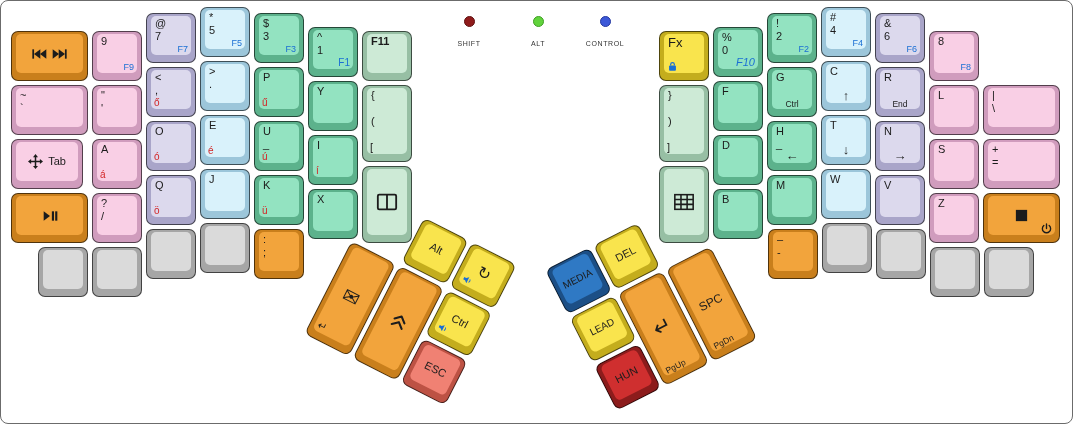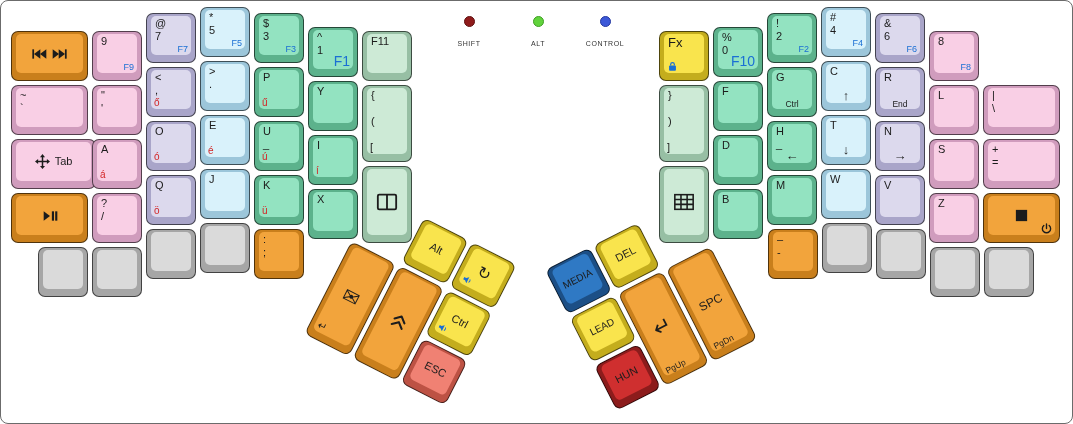--- a/index.html
+++ b/index.html
@@ -77,24 +77,24 @@
       <div class="face" style="background: rgb(147, 227, 193);">
         <span class="lg p-tl" style="font-size: 11px; color: rgb(28, 28, 28);">$</span>
         <span class="lg p-ml" style="font-size: 11px; color: rgb(28, 28, 28);">3</span>
         <span class="lg p-br" style="font-size: 9px; color: rgb(26, 111, 212);">F3</span>
       </div>
     </div>
     <div class="key" style="left: 307px; top: 26px; width: 50px; height: 50px; background: rgb(92, 178, 140);">
       <div class="face" style="background: rgb(147, 227, 193);">
         <span class="lg p-tl" style="font-size: 11px; color: rgb(28, 28, 28);">^</span>
         <span class="lg p-ml" style="font-size: 11px; color: rgb(28, 28, 28);">1</span>
-        <span class="lg p-br" style="font-size: 14px; color: rgb(26, 111, 212);">F1</span>
-      </div>
-    </div>
-    <div class="key" style="left: 361px; top: 30px; width: 50px; height: 50px; background: rgb(151, 191, 164);">
+        <span class="lg p-br" style="font-size: 10px; color: rgb(26, 111, 212);">F1</span>
+      </div>
+    </div>
+    <div class="key" style="left: 361px; top: 30px; width: 50px; height: 50px; background: rgb(151, 191, 164); font-weight: bold;">
       <div class="face" style="background: rgb(205, 234, 214);">
         <span class="lg p-tl" style="font-size: 11px; color: rgb(28, 28, 28);">F11</span>
       </div>
     </div>
     <div class="key" style="left: 10px; top: 84px; width: 77px; height: 50px; background: rgb(208, 156, 189);">
       <div class="face" style="background: rgb(249, 207, 229);">
         <span class="lg p-tl" style="font-size: 11px; color: rgb(28, 28, 28);">~</span>
         <span class="lg p-ml" style="font-size: 11px; color: rgb(28, 28, 28);">`</span>
       </div>
     </div>
@@ -128,21 +128,21 @@
         <span class="lg p-tl" style="font-size: 11px; color: rgb(28, 28, 28);">Y</span>
       </div>
     </div>
     <div class="key" style="left: 361px; top: 84px; width: 50px; height: 77px; background: rgb(151, 191, 164);">
       <div class="face" style="background: rgb(205, 234, 214);">
         <span class="lg p-tl" style="font-size: 11px; color: rgb(28, 28, 28);">{</span>
         <span class="lg p-ml" style="font-size: 11px; color: rgb(28, 28, 28);">(</span>
         <span class="lg p-bl" style="font-size: 11px; color: rgb(28, 28, 28);">[</span>
       </div>
     </div>
-    <div class="key" style="left: 10px; top: 138px; width: 85px; height: 50px; background: rgb(208, 156, 189);">
+    <div class="key" style="left: 10px; top: 138px; width: 72px; height: 50px; background: rgb(208, 156, 189);">
       <div class="face" style="background: rgb(249, 207, 229);">
         <span class="cwrap">
           <span class="icon" style="color: rgb(28, 28, 28);">
             <svg viewBox="0 0 24 24" style="width: 15px; height: 15px;">
               <g fill="currentColor">
                 <path d="M12 0l4 5H8z"></path>
                 <path d="M12 24l4-5H8z"></path>
                 <path d="M0 12l5-4v8z"></path>
                 <path d="M24 12l-5-4v8z"></path>
                 <rect x="10.8" y="4" width="2.4" height="16"></rect>
@@ -266,21 +266,21 @@
             <rect x="4.5" y="10" width="15" height="11" rx="2" fill="currentColor"></rect>
             <path d="M8 10V7.5a4 4 0 0 1 8 0V10" fill="none" stroke="currentColor" stroke-width="2.6"></path>
           </svg>
         </span>
       </div>
     </div>
     <div class="key" style="left: 712px; top: 26px; width: 50px; height: 50px; background: rgb(92, 178, 140);">
       <div class="face" style="background: rgb(147, 227, 193);">
         <span class="lg p-tl" style="font-size: 11px; color: rgb(28, 28, 28);">%</span>
         <span class="lg p-ml" style="font-size: 11px; color: rgb(28, 28, 28);">0</span>
-        <span class="lg p-br" style="font-size: 14px; color: rgb(26, 111, 212);">F10</span>
+        <span class="lg p-br" style="font-size: 11px; color: rgb(26, 111, 212); font-style: italic;">F10</span>
       </div>
     </div>
     <div class="key" style="left: 766px; top: 12px; width: 50px; height: 50px; background: rgb(92, 178, 140);">
       <div class="face" style="background: rgb(147, 227, 193);">
         <span class="lg p-tl" style="font-size: 11px; color: rgb(28, 28, 28);">!</span>
         <span class="lg p-ml" style="font-size: 11px; color: rgb(28, 28, 28);">2</span>
         <span class="lg p-br" style="font-size: 9px; color: rgb(26, 111, 212);">F2</span>
       </div>
     </div>
     <div class="key" style="left: 820px; top: 6px; width: 50px; height: 50px; background: rgb(156, 198, 218);">

